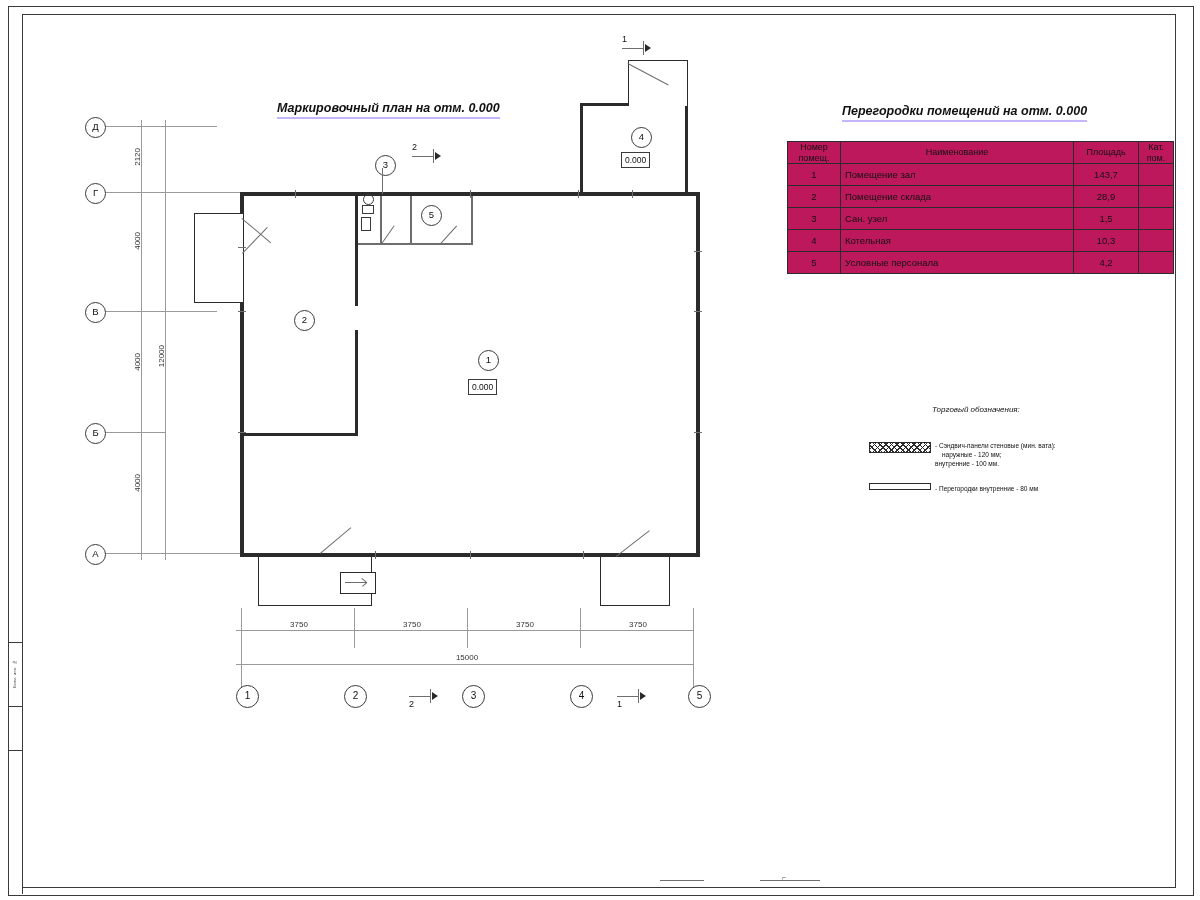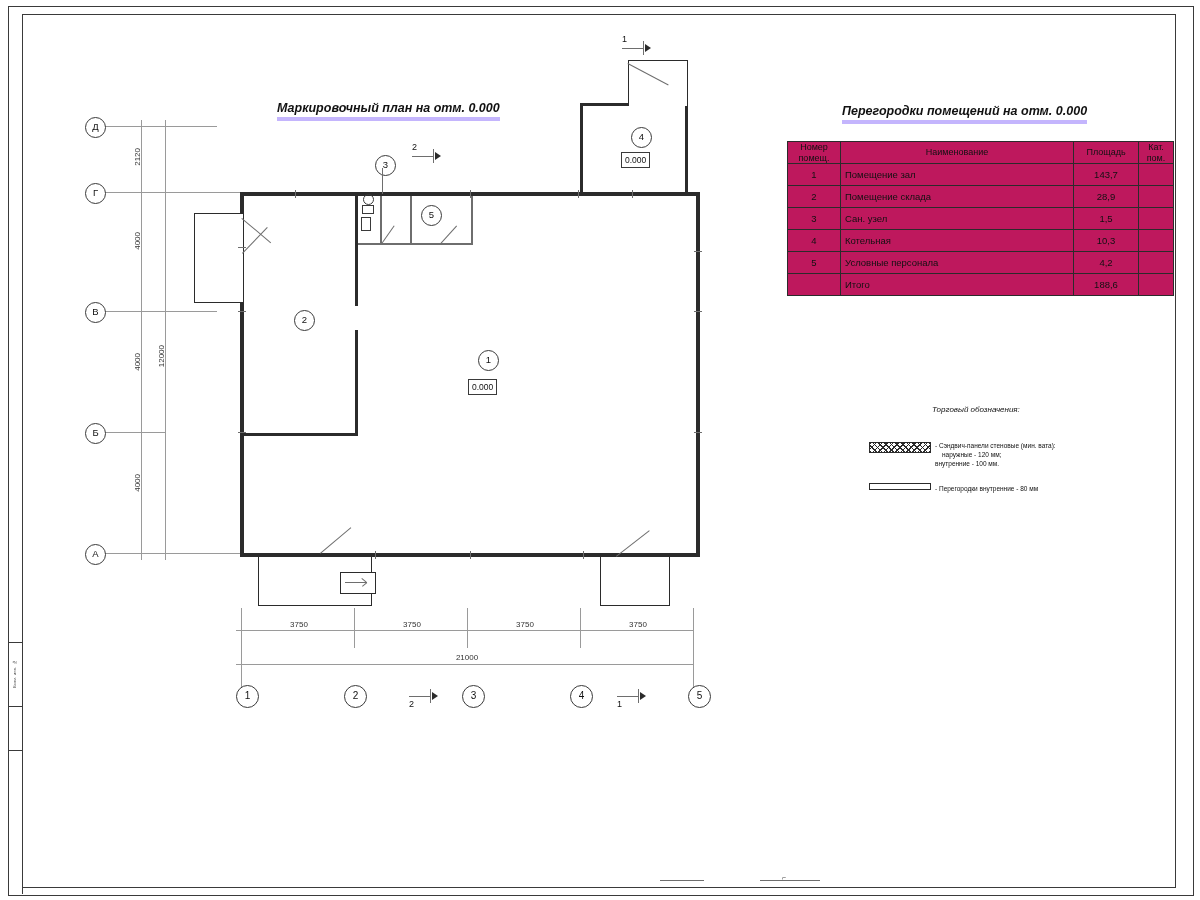--- a/index.html
+++ b/index.html
@@ -10,21 +10,21 @@
   .border-inner{position:absolute;left:22px;top:14px;width:1152px;height:872px;border:1px solid #3a3a3a;}
   .stamp-col{position:absolute;left:8px;top:618px;width:14px;height:276px;border-right:1px solid #3a3a3a;}
   .stamp-r1{position:absolute;left:8px;top:618px;width:14px;height:24px;border-bottom:1px solid #3a3a3a;}
   .stamp-r2{position:absolute;left:8px;top:642px;width:14px;height:64px;border-bottom:1px solid #3a3a3a;}
   .stamp-r3{position:absolute;left:8px;top:706px;width:14px;height:44px;border-bottom:1px solid #3a3a3a;}
   .stamp-vtext{position:absolute;left:8px;top:642px;width:14px;height:64px;
       writing-mode:vertical-rl;transform:rotate(180deg);font-size:4px;line-height:14px;
       color:#555;text-align:center;letter-spacing:.2px;}
 
   .ttl{position:absolute;font-style:italic;font-weight:bold;font-size:12.5px;color:#111;white-space:nowrap;}
-  .ttl .u{border-bottom:4px solid #c4b5fd;padding-bottom:2px;}
+  .ttl .u{border-bottom:2px solid #c4b5fd;padding-bottom:2px;}
 
   
   .plan{position:absolute;left:0;top:0;width:1200px;height:900px;pointer-events:none;}
   .wall{position:absolute;background:#2b2b2b;}
   .wallL{position:absolute;border:1px solid #2b2b2b;background:#fff;}
   .thin{position:absolute;background:#6e6e6e;}
   .thinline{position:absolute;background:#9a9a9a;}
 
   .bub{position:absolute;width:19px;height:19px;border:1px solid #3a3a3a;border-radius:50%;
        background:#fff;font-size:9.5px;line-height:18px;text-align:center;color:#111;}
@@ -179,21 +179,21 @@
     <div class="thinline" style="left:241px;top:608px;width:1px;height:80px;"></div>
     <div class="thinline" style="left:354px;top:608px;width:1px;height:40px;"></div>
     <div class="thinline" style="left:467px;top:608px;width:1px;height:40px;"></div>
     <div class="thinline" style="left:580px;top:608px;width:1px;height:40px;"></div>
     <div class="thinline" style="left:693px;top:608px;width:1px;height:80px;"></div>
 
     <div class="dimtxt" style="left:271px;top:620px;width:56px;">3750</div>
     <div class="dimtxt" style="left:384px;top:620px;width:56px;">3750</div>
     <div class="dimtxt" style="left:497px;top:620px;width:56px;">3750</div>
     <div class="dimtxt" style="left:610px;top:620px;width:56px;">3750</div>
-    <div class="dimtxt" style="left:437px;top:653px;width:60px;">21000</div>
+    <div class="dimtxt" style="left:437px;top:653px;width:60px;">15000</div>
 
     <div class="rbub" style="left:236px;top:685px;">1</div>
     <div class="rbub" style="left:344px;top:685px;">2</div>
     <div class="rbub" style="left:462px;top:685px;">3</div>
     <div class="rbub" style="left:570px;top:685px;">4</div>
     <div class="rbub" style="left:688px;top:685px;">5</div>
 
     <div class="cut" style="left:622px;top:34px;">1</div>
     <div class="thin" style="left:622px;top:48px;width:22px;height:1px;"></div>
     <div class="thin" style="left:643px;top:41px;width:1px;height:14px;"></div>
@@ -250,26 +250,20 @@
       <tr>
         <td class="c-num">4</td>
         <td class="c-nam">Котельная</td>
         <td class="c-area">10,3</td>
         <td class="c-kat"></td>
       </tr>
       <tr>
         <td class="c-num">5</td>
         <td class="c-nam">Условные персонала</td>
         <td class="c-area">4,2</td>
-        <td class="c-kat"></td>
-      </tr>
-      <tr>
-        <td class="c-num"></td>
-        <td class="c-nam">Итого</td>
-        <td class="c-area">188,6</td>
         <td class="c-kat"></td>
       </tr>
     </tbody>
   </table>
 
   <div class="leg-ttl" style="left:932px;top:405px;">Торговый обозначения:</div>
   <div class="hatch" style="left:869px;top:442px;"></div>
   <div class="leg-txt" style="left:935px;top:441px;">- Сэндвич-панели стеновые (мин. вата):</div>
   <div class="leg-txt" style="left:942px;top:450px;">наружные - 120 мм;</div>
   <div class="leg-txt" style="left:935px;top:459px;">внутренние - 100 мм.</div>

